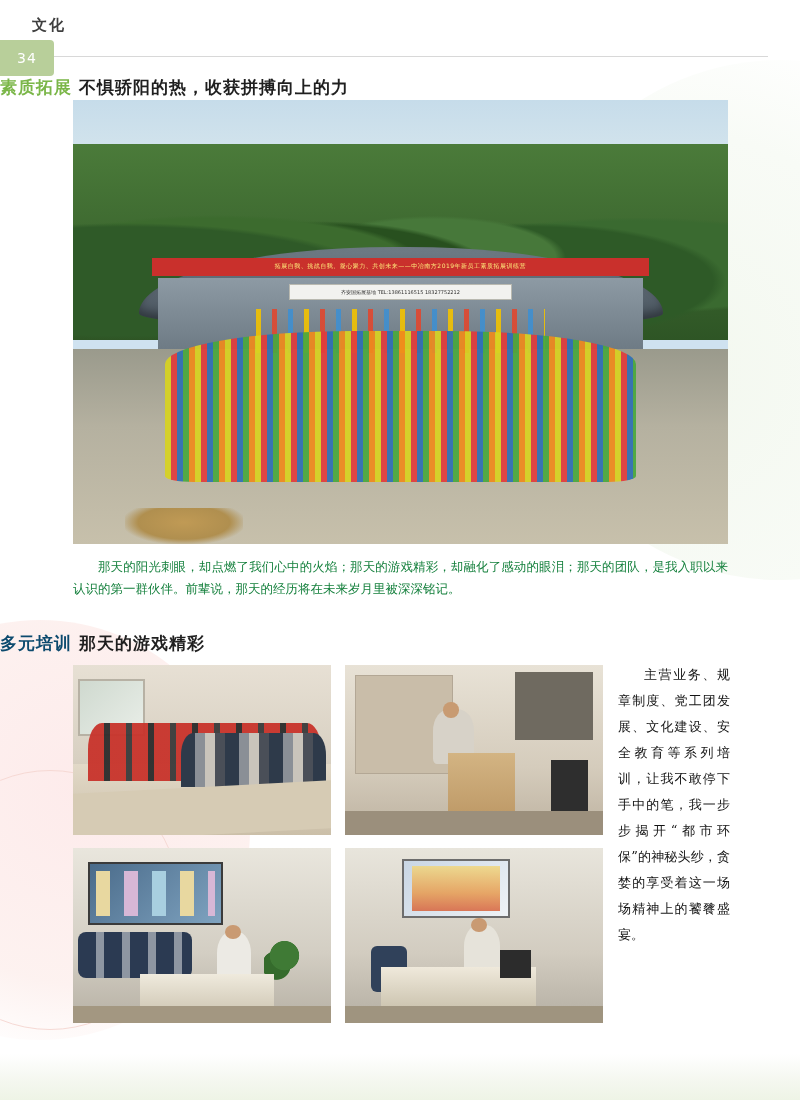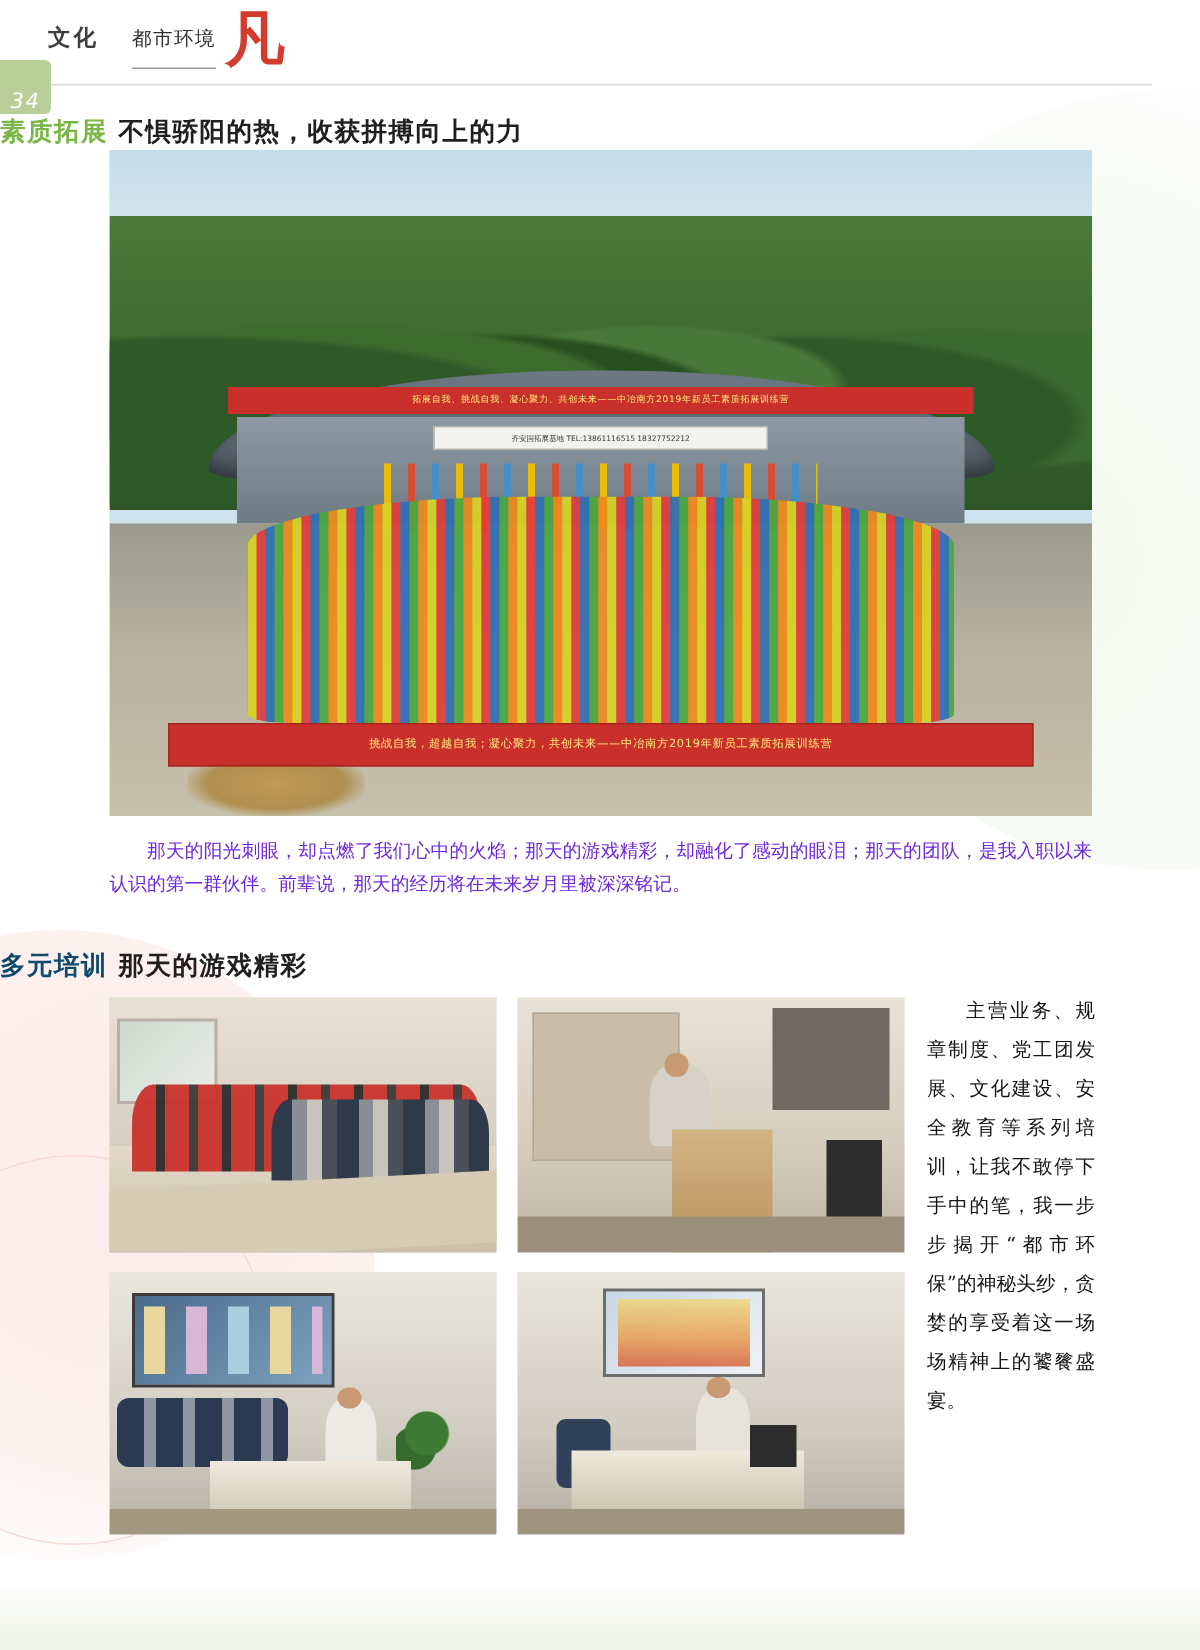--- a/index.html
+++ b/index.html
@@ -106,28 +106,27 @@
     color: #d23b2d;
     font-weight: bold;
     margin-left: 4px;
   }
 
   
   .page-tab {
     position: absolute;
     left: 0;
     top: 40px;
-    width: 34px;
+    width: 54px;
     height: 36px;
     background: #b8cf9a;
     border-radius: 0 4px 4px 0;
     display: flex;
-    align-items: flex-end;
+    align-items: center;
     justify-content: center;
-    font-style: italic;
   }
   .page-tab span {
     color: #ffffff;
     font-size: 14px;
     letter-spacing: 1px;
   }
 
   
   .section-title {
     position: absolute;
@@ -278,21 +277,21 @@
 
   
   .body-text {
     position: absolute;
     left: 73px;
     top: 556px;
     width: 655px;
     font-family: "DejaVu Serif", serif;
     font-size: 12.5px;
     line-height: 22px;
-    color: #6d28d9;
+    color: #15803d;
     text-align: justify;
     text-indent: 2em;
   }
 
   
   .grid-photo {
     position: absolute;
     overflow: hidden;
     background: #ddd;
   }
@@ -372,24 +371,20 @@
 
 <div class="page-bg">
   <div class="bg-blob-3"></div>
   <div class="bg-blob-1"></div>
   <div class="bg-blob-2"></div>
   <div class="bg-bottom"></div>
 </div>
 
 <div class="header">
   <div class="header-section">文化</div>
-  <div class="logo">
-    <span class="logo-cn">都市环境</span>
-    <span class="logo-mark">凡</span>
-  </div>
   <div class="header-rule"></div>
 </div>
 
 <div class="page-tab">
   <span>34</span>
 </div>
 
 <div class="section-title" id="title-1">
   <span class="kicker">素质拓展</span><span class="rest"> 不惧骄阳的热，收获拼搏向上的力</span>
 </div>
@@ -398,21 +393,20 @@
   <div class="sky"></div>
   <div class="treeline"></div>
   <div class="pavilion-roof"></div>
   <div class="stage-wall"></div>
   <div class="banner-top">拓展自我、挑战自我、凝心聚力、共创未来——中冶南方2019年新员工素质拓展训练营</div>
   <div class="stage-sign">齐安国拓展基地 TEL:13861116515 18327752212</div>
   <div class="ground"></div>
   <div class="flags"></div>
   <div class="crowd"></div>
   <div class="dirt"></div>
-  <div class="banner-bottom">挑战自我，超越自我；凝心聚力，共创未来——中冶南方2019年新员工素质拓展训练营</div>
 </div>
 
 <div class="body-text">那天的阳光刺眼，却点燃了我们心中的火焰；那天的游戏精彩，却融化了感动的眼泪；那天的团队，是我入职以来认识的第一群伙伴。前辈说，那天的经历将在未来岁月里被深深铭记。</div>
 
 <div class="section-title" id="title-2">
   <span class="kicker">多元培训</span><span class="rest"> 那天的游戏精彩</span>
 </div>
 
 <div class="grid-photo" id="photo-a">
   <div class="wall"></div>

